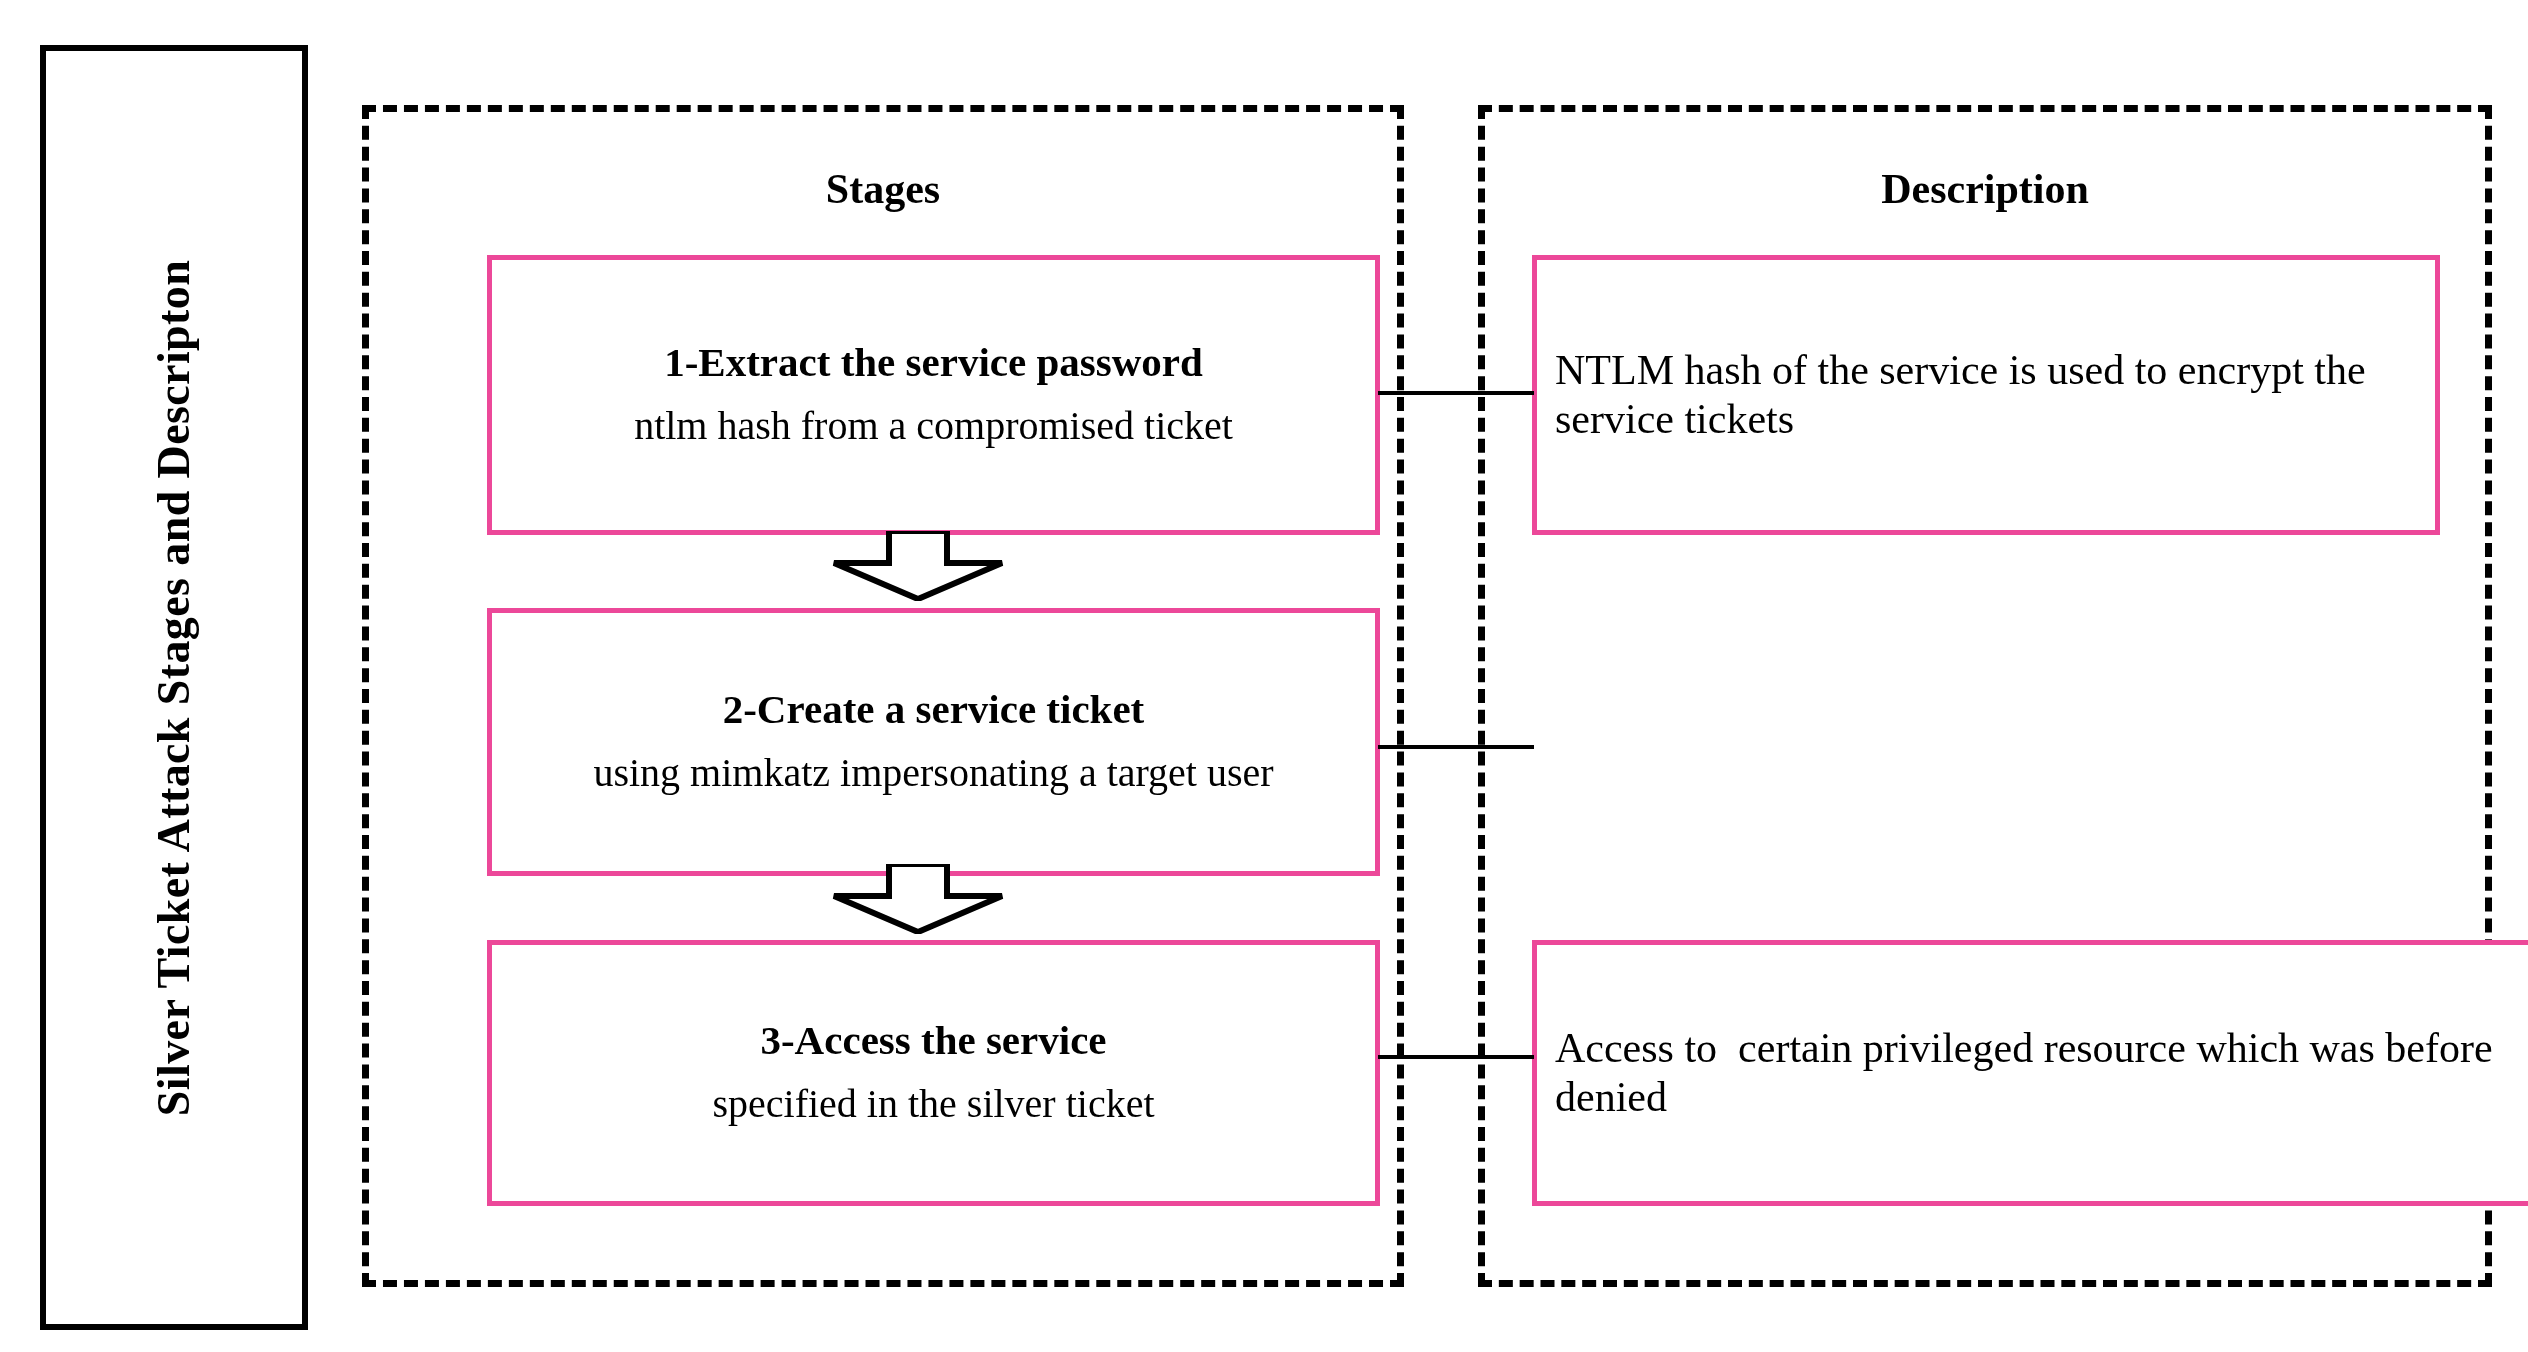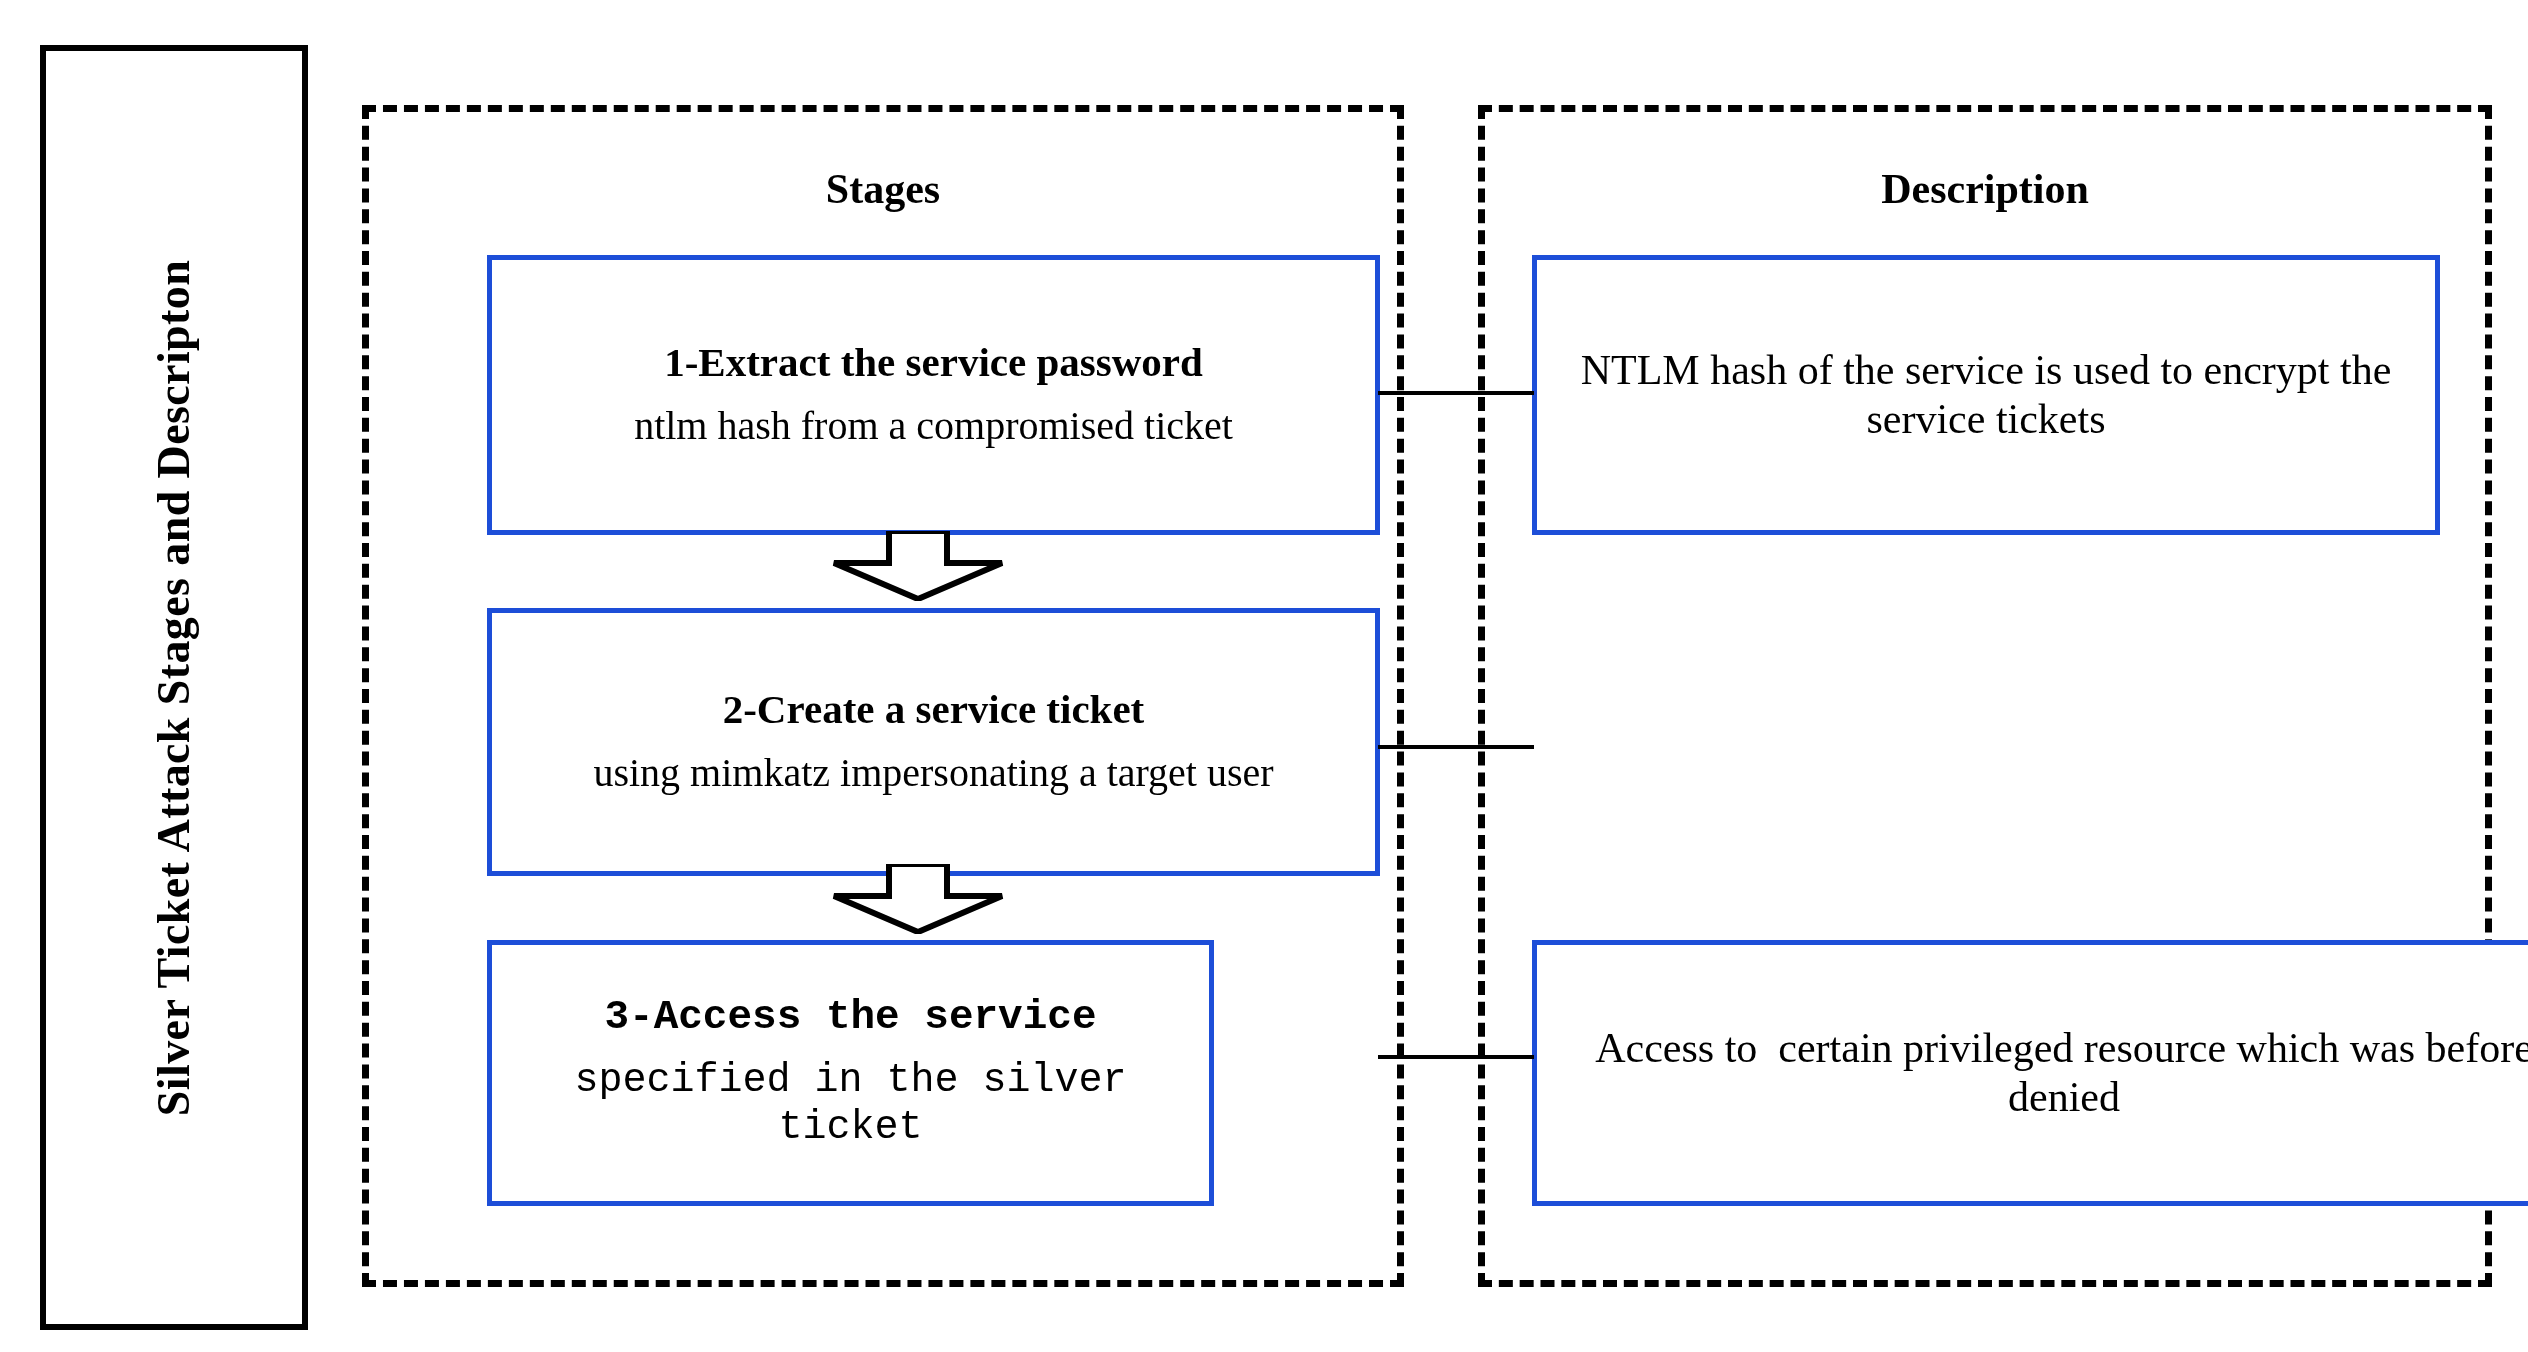--- a/index.html
+++ b/index.html
@@ -82,27 +82,26 @@
   #description-header {
     left: 1478px;
     top: 168px;
     width: 1014px;
   }
 
   
   .box {
     position: absolute;
     box-sizing: border-box;
-    border: 5px solid #1d4ed8;
+    border: 5px solid #ec4899;
     background: #ffffff;
     display: flex;
     flex-direction: column;
     align-items: center;
     justify-content: center;
-    text-align: center;
     padding: 6px 18px;
   }
 
   .stage-box { }
   .stage-title {
     font-weight: bold;
     font-size: 41px;
     line-height: 1.12;
     margin-bottom: 16px;
     white-space: nowrap;
@@ -118,21 +117,21 @@
   .desc-text {
     font-weight: normal;
     font-size: 42px;
     line-height: 1.16;
     white-space: pre-wrap;
   }
 
   
   #stage-box-1 { left: 487px; top: 255px; width: 893px; height: 280px; }
   #stage-box-2 { left: 487px; top: 608px; width: 893px; height: 268px; }
-  #stage-box-3 { left: 487px; top: 940px; width: 727px; height: 266px; font-family: Liberation Mono, monospace; }
+  #stage-box-3 { left: 487px; top: 940px; width: 893px; height: 266px; }
 
   
   #desc-box-1 { left: 1532px; top: 255px; width: 908px; height: 280px; }
   #desc-box-2 { left: 1532px; top: 608px; width: 908px; height: 268px; }
   #desc-box-3 { left: 1532px; top: 940px; width: 1064px; height: 266px; }
 
   
   .connector {
     position: absolute;
     height: 4px;

